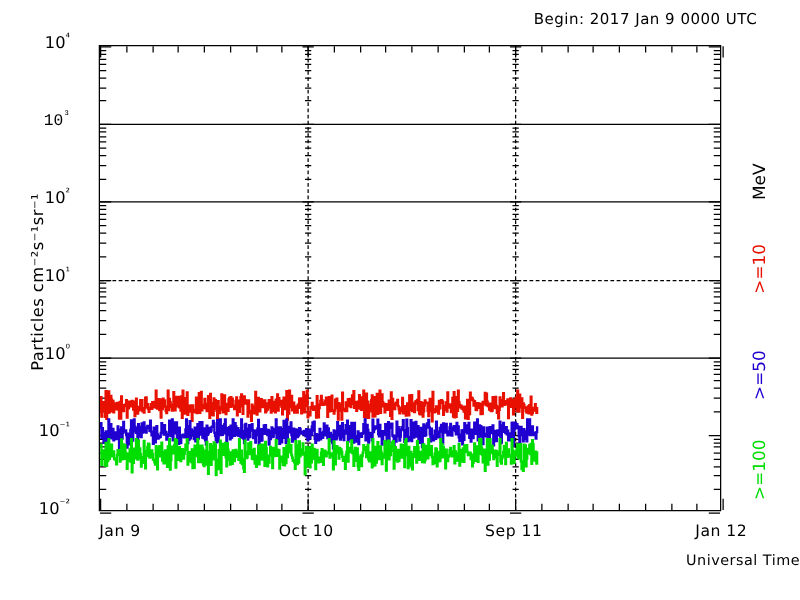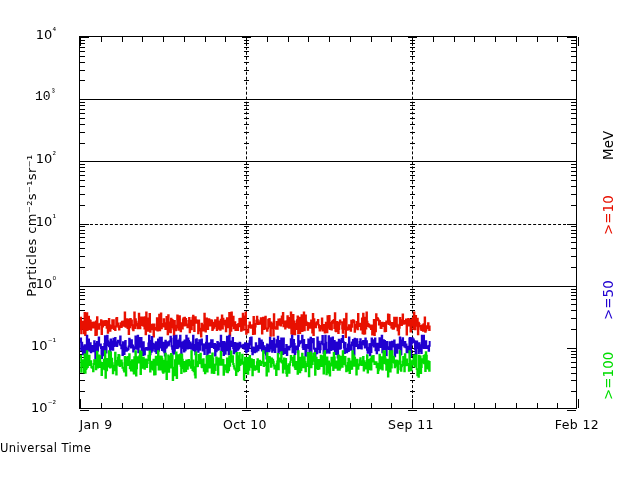--- a/index.html
+++ b/index.html
@@ -50,21 +50,21 @@
     width: 230px;
     text-align: center;
     font-size: 13px;
     transform: rotate(-90deg);
     transform-origin: center center;
   }
   #x-axis-title {
     left: 0px;
     top: 441px;
     width: 640px;
-    text-align: left;
+    text-align: right;
     font-size: 11.5px;
   }
 
   
   #updated-label {
     left: 4px;
     top: 461px;
     font-size: 12.5px;
   }
   #source-label {
@@ -176,41 +176,42 @@
     height: 100%;
     overflow: hidden;
   }
 </style>
 </head>
 <body>
 
 <div id="stage">
 
 
+  <div class="txt" id="begin-label">Begin: 2017 Jan 9 0000 UTC</div>
 
   <div class="txt" id="y-axis-title">Particles cm⁻²s⁻¹sr⁻¹</div>
 
   <div class="txt" id="x-axis-title">Universal Time</div>
 
 
 
   <div id="ylabels">
       <div class="ylabel" style="top: 27px;">10<sup>⁴</sup></div>
       <div class="ylabel" style="top: 89.1667px; font-family: Liberation Mono, monospace;">10<sup>³</sup></div>
       <div class="ylabel" style="top: 151.333px;">10<sup>²</sup></div>
       <div class="ylabel" style="top: 213.5px;">10<sup>¹</sup></div>
       <div class="ylabel" style="top: 275.667px;">10<sup>⁰</sup></div>
       <div class="ylabel" style="top: 337.833px;">10<sup>⁻¹</sup></div>
       <div class="ylabel" style="top: 400px;">10<sup>⁻²</sup></div>
     </div>
   <div id="xlabels">
       <div class="xlabel txt" style="left: 96px;">Jan 9</div>
       <div class="xlabel txt" style="left: 245px;">Oct 10</div>
       <div class="xlabel txt" style="left: 411px;">Sep 11</div>
-      <div class="xlabel txt" style="left: 577px;">Feb 12</div>
+      <div class="xlabel txt" style="left: 577px;">Jan 12</div>
     </div>
   <div id="rlabels">
       <div class="rlabel" style="color: rgb(0, 0, 0); left: 600px; top: 160px;">MeV</div>
       <div class="rlabel" style="color: rgb(232, 16, 0); left: 600px; top: 235px;">&gt;=10</div>
       <div class="rlabel" style="color: rgb(32, 0, 208); left: 600px; top: 320px;">&gt;=50</div>
       <div class="rlabel" style="color: rgb(0, 221, 0); left: 600px; top: 400px;">&gt;=100</div>
     </div>
 
   <div id="plot-area">
     <div id="grid-layer">

